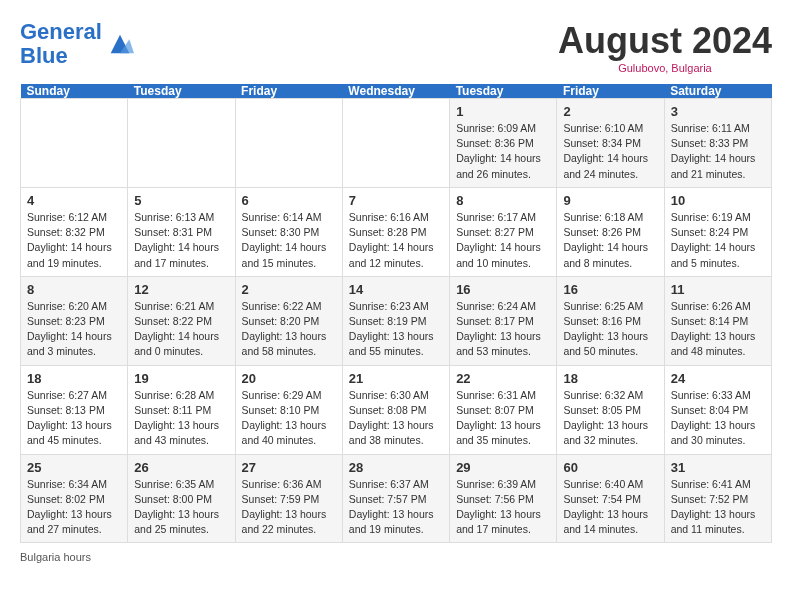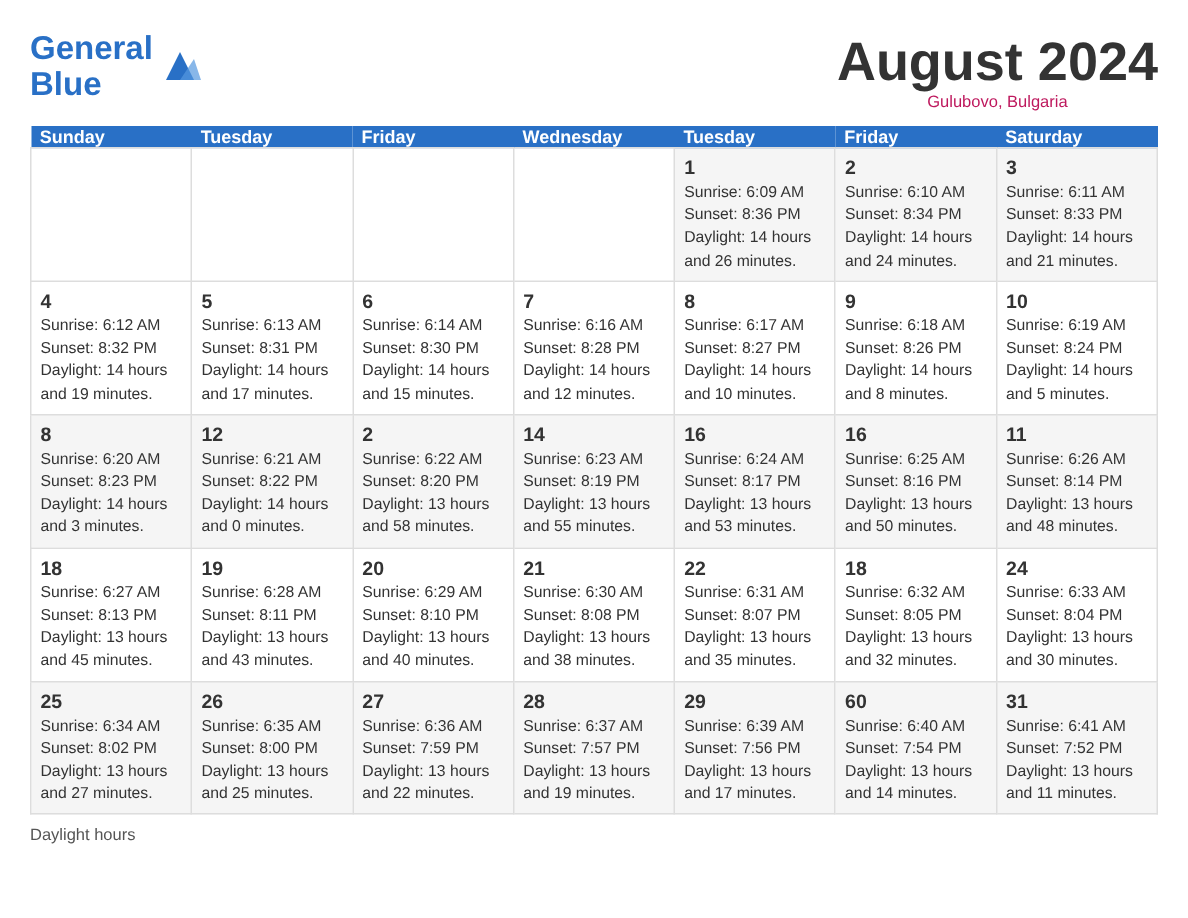--- a/index.html
+++ b/index.html
@@ -267,14 +267,14 @@
         </td>
         <td>
           <span class="day-number">31</span>
           <div class="day-info">Sunrise: 6:41 AM<br>Sunset: 7:52 PM<br>Daylight: 13 hours and 11 minutes.</div>
         </td>
       </tr>
     </tbody>
 </table>
 
 <div class="footer">
-  <span>Daylight hours</span>
+  <span>Bulgaria hours</span>
 </div>
 
 </body></html>

